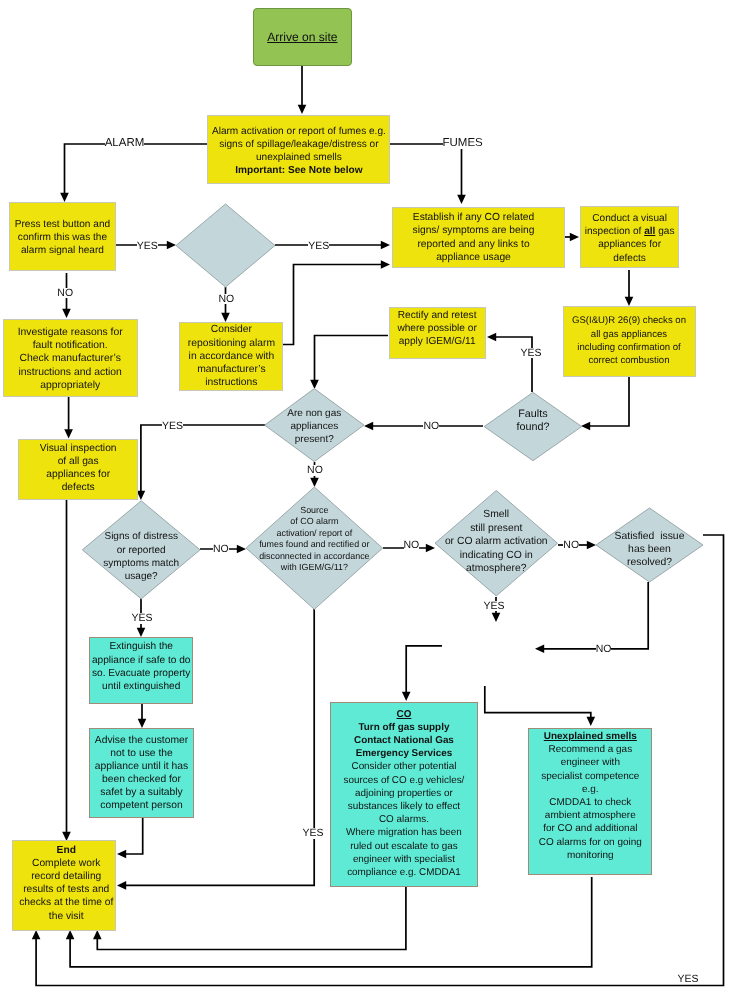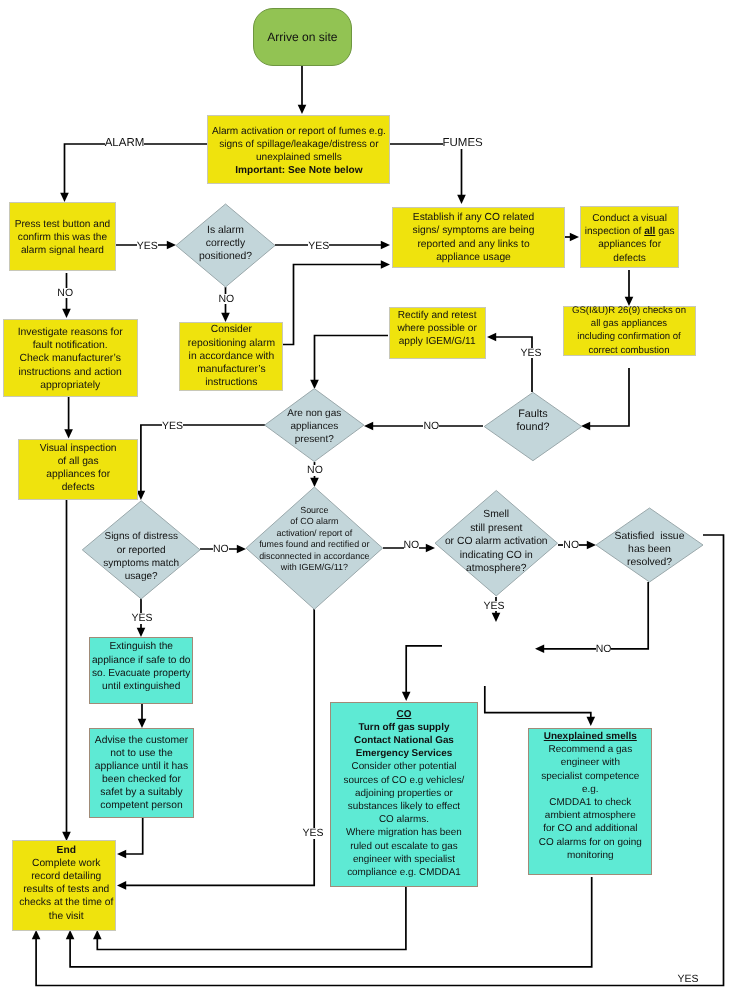--- a/index.html
+++ b/index.html
@@ -9,21 +9,21 @@
        -webkit-font-smoothing:antialiased;text-rendering:geometricPrecision;}
   #chart{position:relative;width:735px;height:992px;background:#fff;}
   #wires{position:absolute;left:0;top:0;width:735px;height:992px;}
   .node{position:absolute;box-sizing:border-box;display:flex;
         align-items:center;justify-content:center;text-align:center;
         line-height:13px;}
   .node .txt{width:100%;padding:0;white-space:pre;position:relative;}
   .rect{border:1px solid #bfbfbf;}
   .yellow{background:#efe30d;border-color:#c8c8b8;}
   .peach{background:#5eead4;border-color:#a08b78;}
-  .green{background:#92c353;border:1px solid #6e9640;border-radius:20px;}
+  .green{background:#92c353;border:1px solid #6e9640;border-radius:4px;text-decoration:underline;}
   .diamond{background:transparent;border:none;}
   .edgelabel{position:absolute;background:#fff;line-height:1;
              white-space:nowrap;text-align:center;}
   b{font-weight:bold;}
   u{text-decoration:underline;}
 </style>
 </head>
 <body>
 
 <div id="chart">
@@ -112,39 +112,36 @@
 
   <div class="node green" style="left:252.8px;top:8.2px;width:99.1px;height:58px;font-size:12.06px;line-height:13.0px;">
       <span class="txt" style="top: 0.6px;"><span>Arrive on site</span></span>
     </div>
   <div class="node rect yellow" style="left:207.3px;top:114.6px;width:183.2px;height:69.4px;font-size:10.1px;line-height:13.2px;">
       <span class="txt" style="top: 2px;"><span>Alarm activation or report of fumes e.g.</span><br><span>signs of spillage/leakage/distress or</span><br><span>unexplained smells</span><br><b>Important: See Note below</b></span>
     </div>
   <div class="node rect yellow" style="left:8.7px;top:202.3px;width:107.5px;height:69.1px;font-size:10.1px;line-height:13.0px;">
       <span class="txt" style="top: 0.8px;"><span>Press test button and</span><br><span>confirm this was the</span><br><span>alarm signal heard</span></span>
     </div>
-  <div class="node diamond" style="left:176px;top:204px;width:99px;height:83px;font-size:10.4px;line-height:13.0px;">
-      <span class="txt" style="top: -2.3px;"><span>Is alarm</span><br><span>correctly</span><br><span>positioned?</span></span>
-    </div>
   <div class="node rect yellow" style="left:391.5px;top:206.9px;width:173px;height:61.5px;font-size:10.25px;line-height:13.3px;">
       <span class="txt" style="left: -4.5px;"><span>Establish if any CO related</span><br><span>signs/ symptoms are being</span><br><span>reported and any links to</span><br><span>appliance usage</span></span>
     </div>
   <div class="node rect yellow" style="left:580.4px;top:206.4px;width:98.4px;height:61.4px;font-size:10.1px;line-height:13.3px;">
       <span class="txt" style="top: 1.3px;"><span>Conduct a visual</span><br><span>inspection of <b><u>all</u></b> gas</span><br><span>appliances for</span><br><span>defects</span></span>
     </div>
   <div class="node rect yellow" style="left:2.8px;top:318.6px;width:134.8px;height:78.2px;font-size:10.4px;line-height:13.1px;">
       <span class="txt" style="top: 1.3px;"><span>Investigate reasons for</span><br><span>fault notification.</span><br><span>Check manufacturer’s</span><br><span>instructions and action</span><br><span>appropriately</span></span>
     </div>
   <div class="node rect yellow" style="left:179.4px;top:322.3px;width:104px;height:68.5px;font-size:10.33px;line-height:13.3px;">
       <span class="txt" style="top: 0px;"><span>Consider</span><br><span>repositioning alarm</span><br><span>in accordance with</span><br><span>manufacturer’s</span><br><span>instructions</span></span>
     </div>
   <div class="node rect yellow" style="left:388.6px;top:306.6px;width:97px;height:52px;font-size:10.13px;line-height:13.0px;">
       <span class="txt" style="top: -4px;"><span>Rectify and retest</span><br><span>where possible or</span><br><span>apply IGEM/G/11</span></span>
     </div>
-  <div class="node rect yellow" style="left:562.5px;top:306.4px;width:133px;height:50px;font-size:9.6px;line-height:13.2px;">
+  <div class="node rect yellow" style="left:562.5px;top:306.4px;width:133px;height:71px;font-size:9.6px;line-height:13.2px;">
       <span class="txt" style="top: -1px;"><span>GS(I&amp;U)R 26(9) checks on</span><br><span>all gas appliances</span><br><span>including confirmation of</span><br><span>correct combustion</span></span>
     </div>
   <div class="node rect yellow" style="left:18.2px;top:438.5px;width:120px;height:61px;font-size:10.26px;line-height:13.0px;">
       <span class="txt" style="top: -1.5px;"><span>Visual inspection</span><br><span>of all gas</span><br><span>appliances for</span><br><span>defects</span></span>
     </div>
   <div class="node diamond" style="left:264.7px;top:388.6px;width:99.2px;height:73px;font-size:10.0px;line-height:13.2px;">
       <span class="txt" style="top: 1.7px;"><span>Are non gas</span><br><span>appliances</span><br><span>present?</span></span>
     </div>
   <div class="node diamond" style="left:484.2px;top:386px;width:97.5px;height:68.3px;font-size:10.79px;line-height:13.0px;">
       <span class="txt" style="top: 1.1px;"><span>Faults</span><br><span>found?</span></span>

